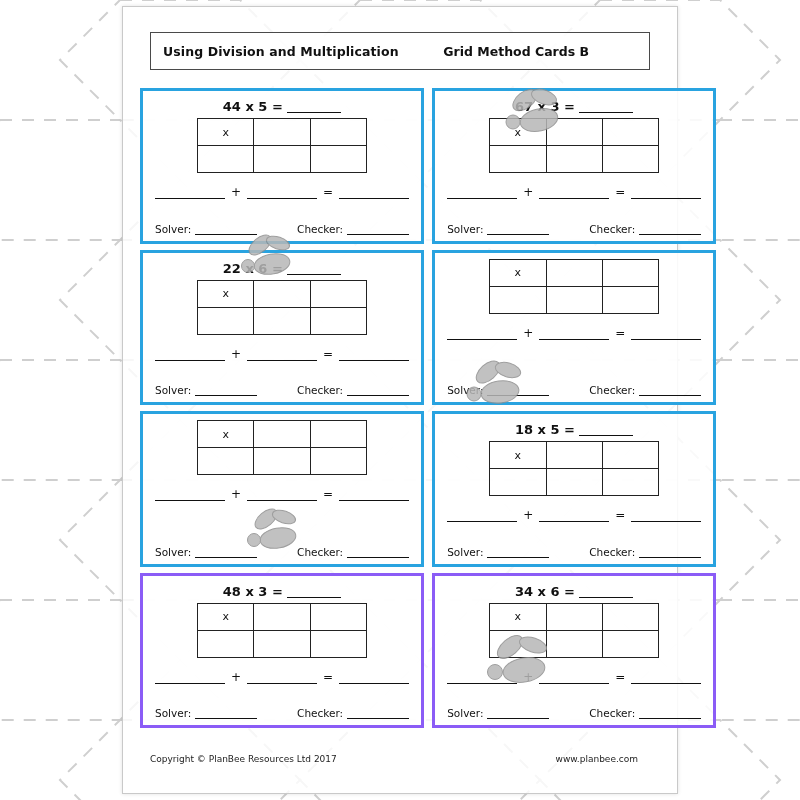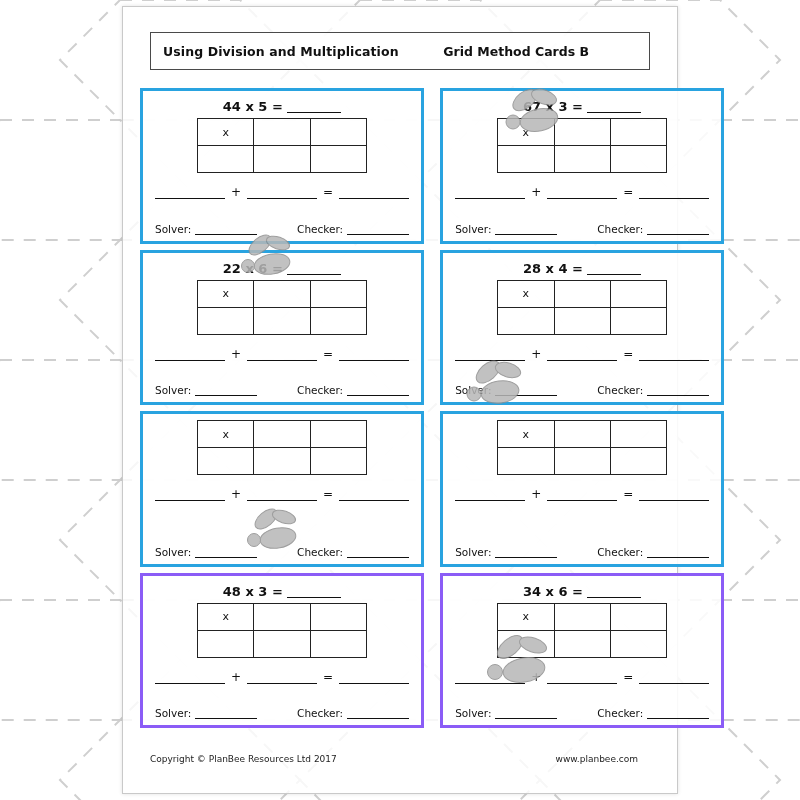--- a/index.html
+++ b/index.html
@@ -74,21 +74,21 @@
   }
   .cards-area {
     position: absolute;
     left: -10px;
     right: -10px;
     top: 56px;
     bottom: 34px;
   }
   .card-row {
     display: flex;
-    gap: 16px;
+    gap: 8px;
     height: 25%;
     box-sizing: border-box;
   }
   .card {
     position: relative;
     flex: 1 1 50%;
     box-sizing: border-box;
     border: 3px solid #29a3e0;
     background: rgba(255,255,255,0.88);
     margin-bottom: 6px;
@@ -342,21 +342,20 @@
                   <span class="ln"></span>
                 </span>
               <span class="field">
                   <span>Checker:</span>
                   <span class="ln"></span>
                 </span>
             </div>
           </div>
 
           <div class="card">
-            <div class="q-title"><span>28 x 4 =</span> <span class="blank"></span></div>
             <div class="grid-wrap">
               <table class="grid">
                 <tbody>
                     <tr>
                       <td>x</td>
                       <td></td>
                       <td></td>
                     </tr>
                 <tr>
                       <td></td>
@@ -417,20 +416,21 @@
                   <span class="ln"></span>
                 </span>
               <span class="field">
                   <span>Checker:</span>
                   <span class="ln"></span>
                 </span>
             </div>
           </div>
 
           <div class="card">
+            <div class="q-title"><span>18 x 5 =</span> <span class="blank"></span></div>
             <div class="grid-wrap">
               <table class="grid">
                 <tbody>
                     <tr>
                       <td>x</td>
                       <td></td>
                       <td></td>
                     </tr>
                 <tr>
                       <td></td>

